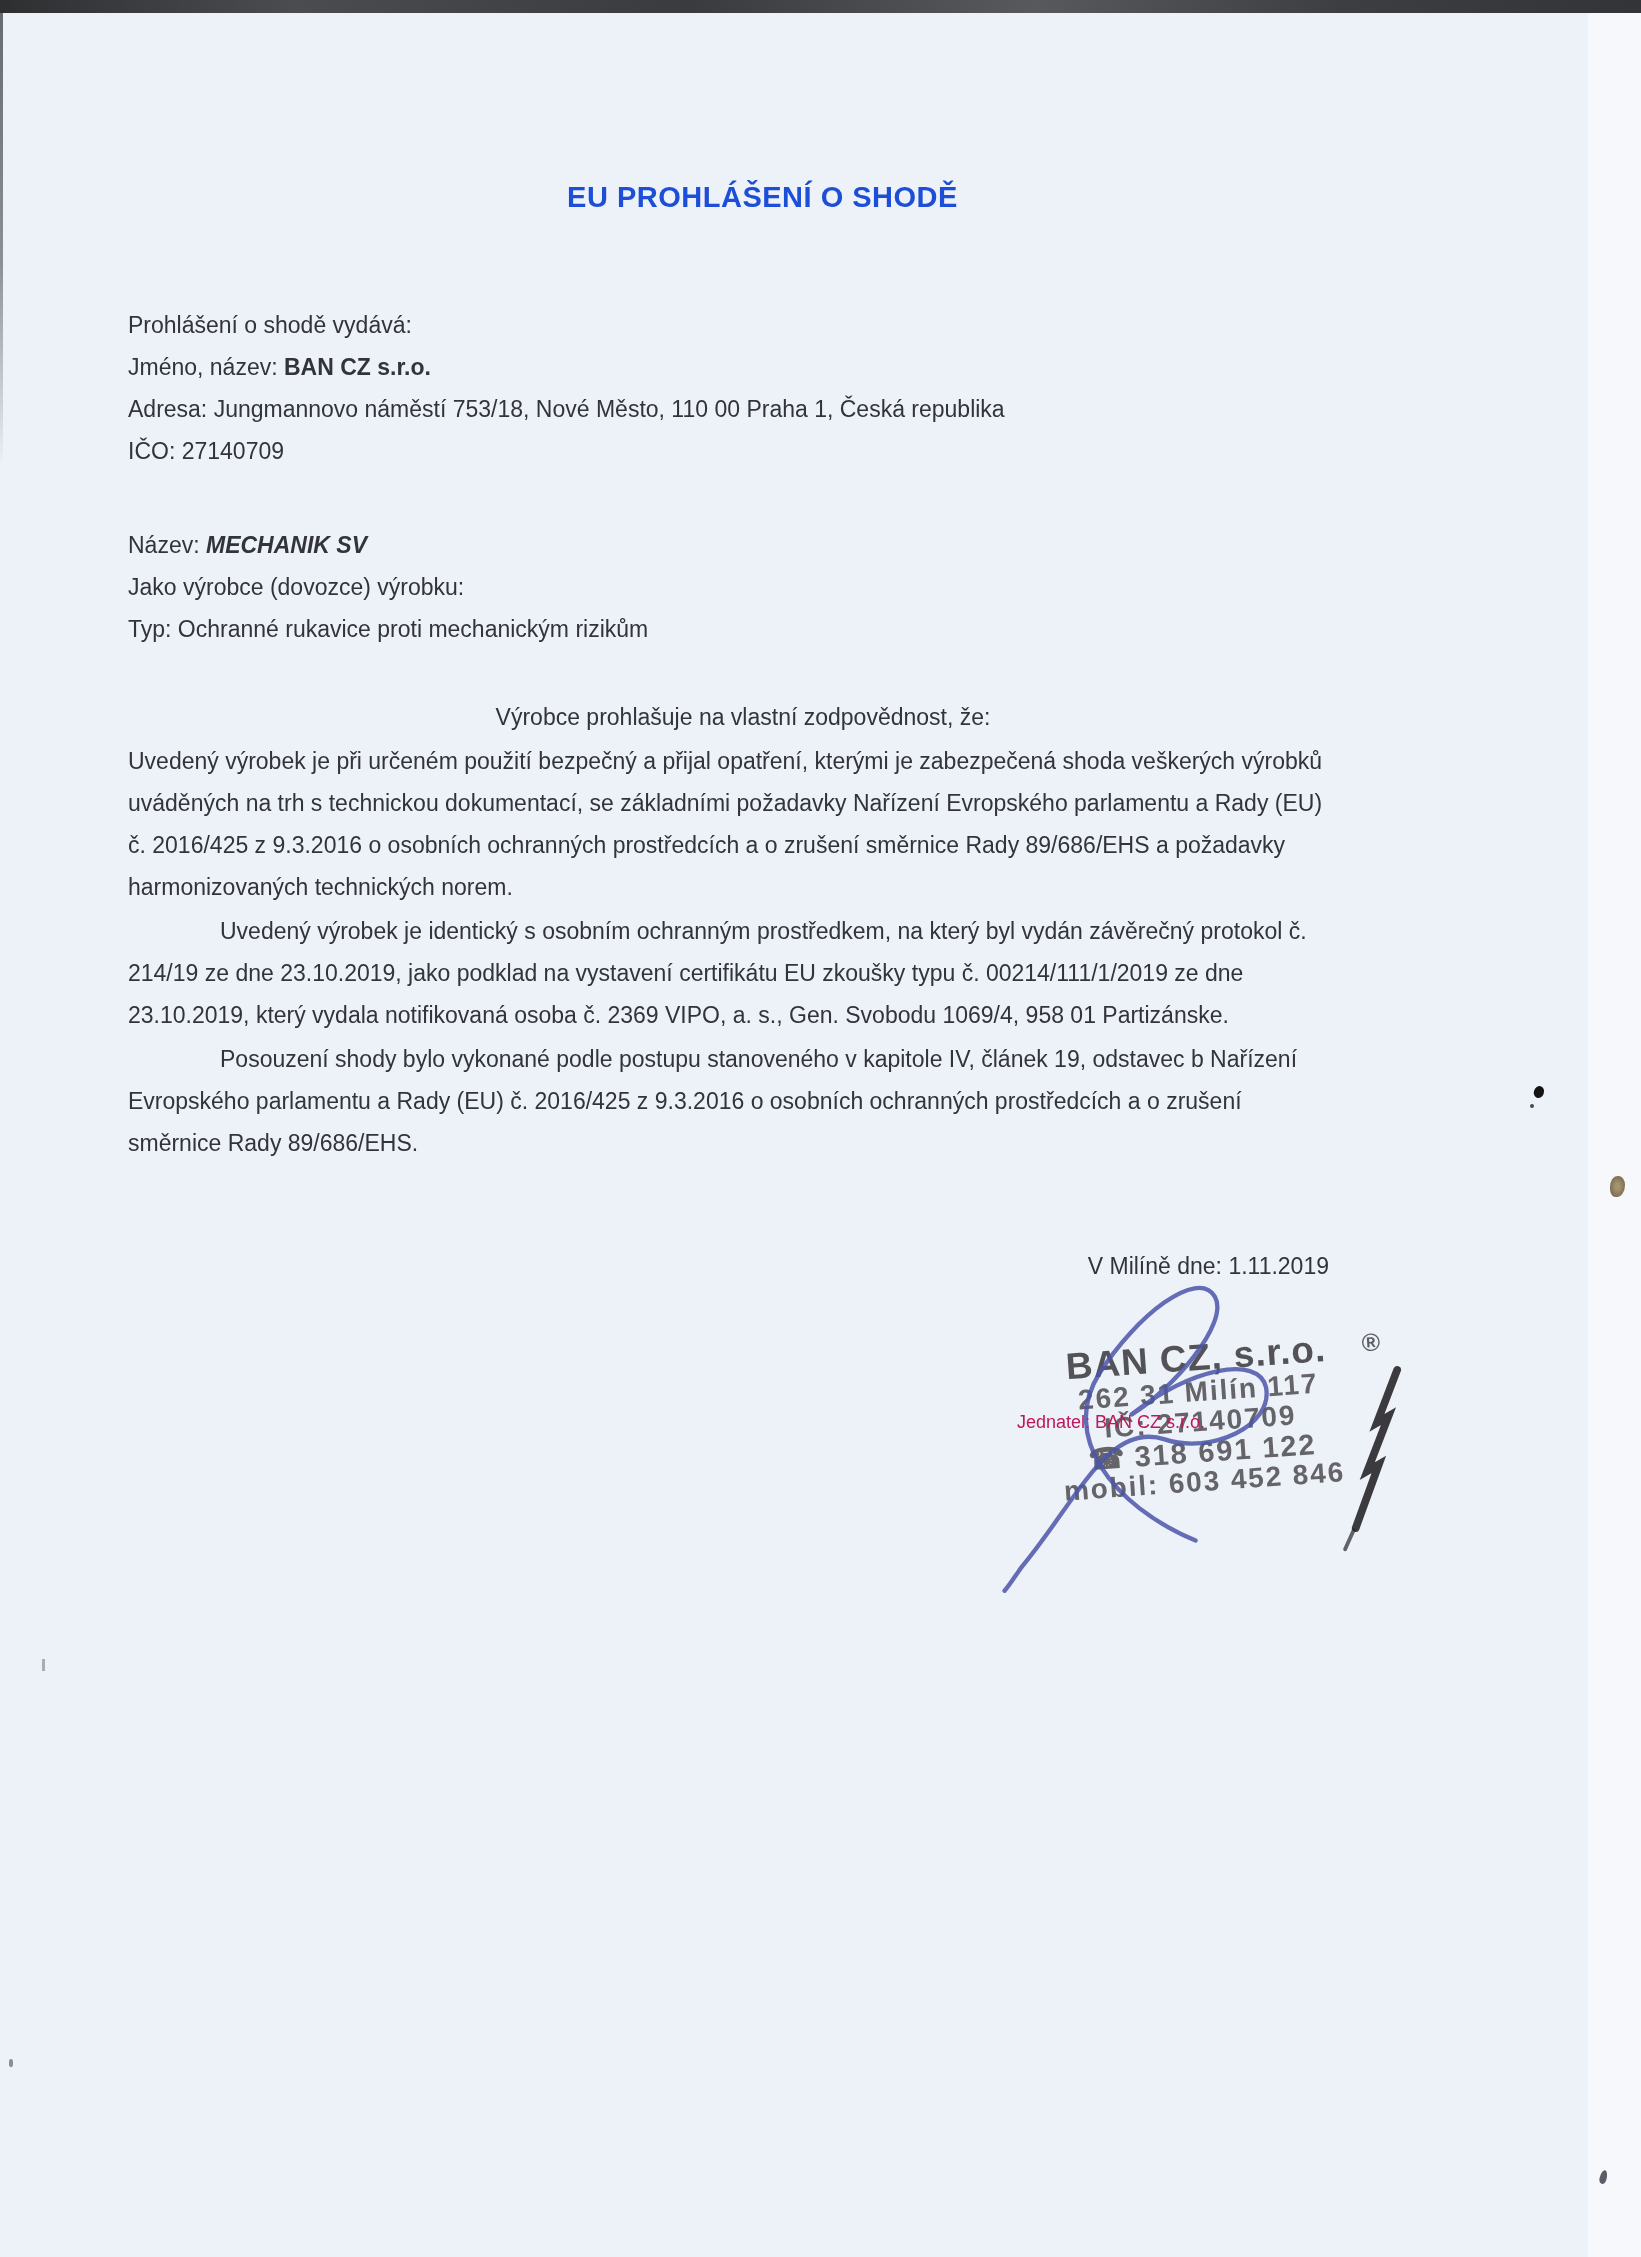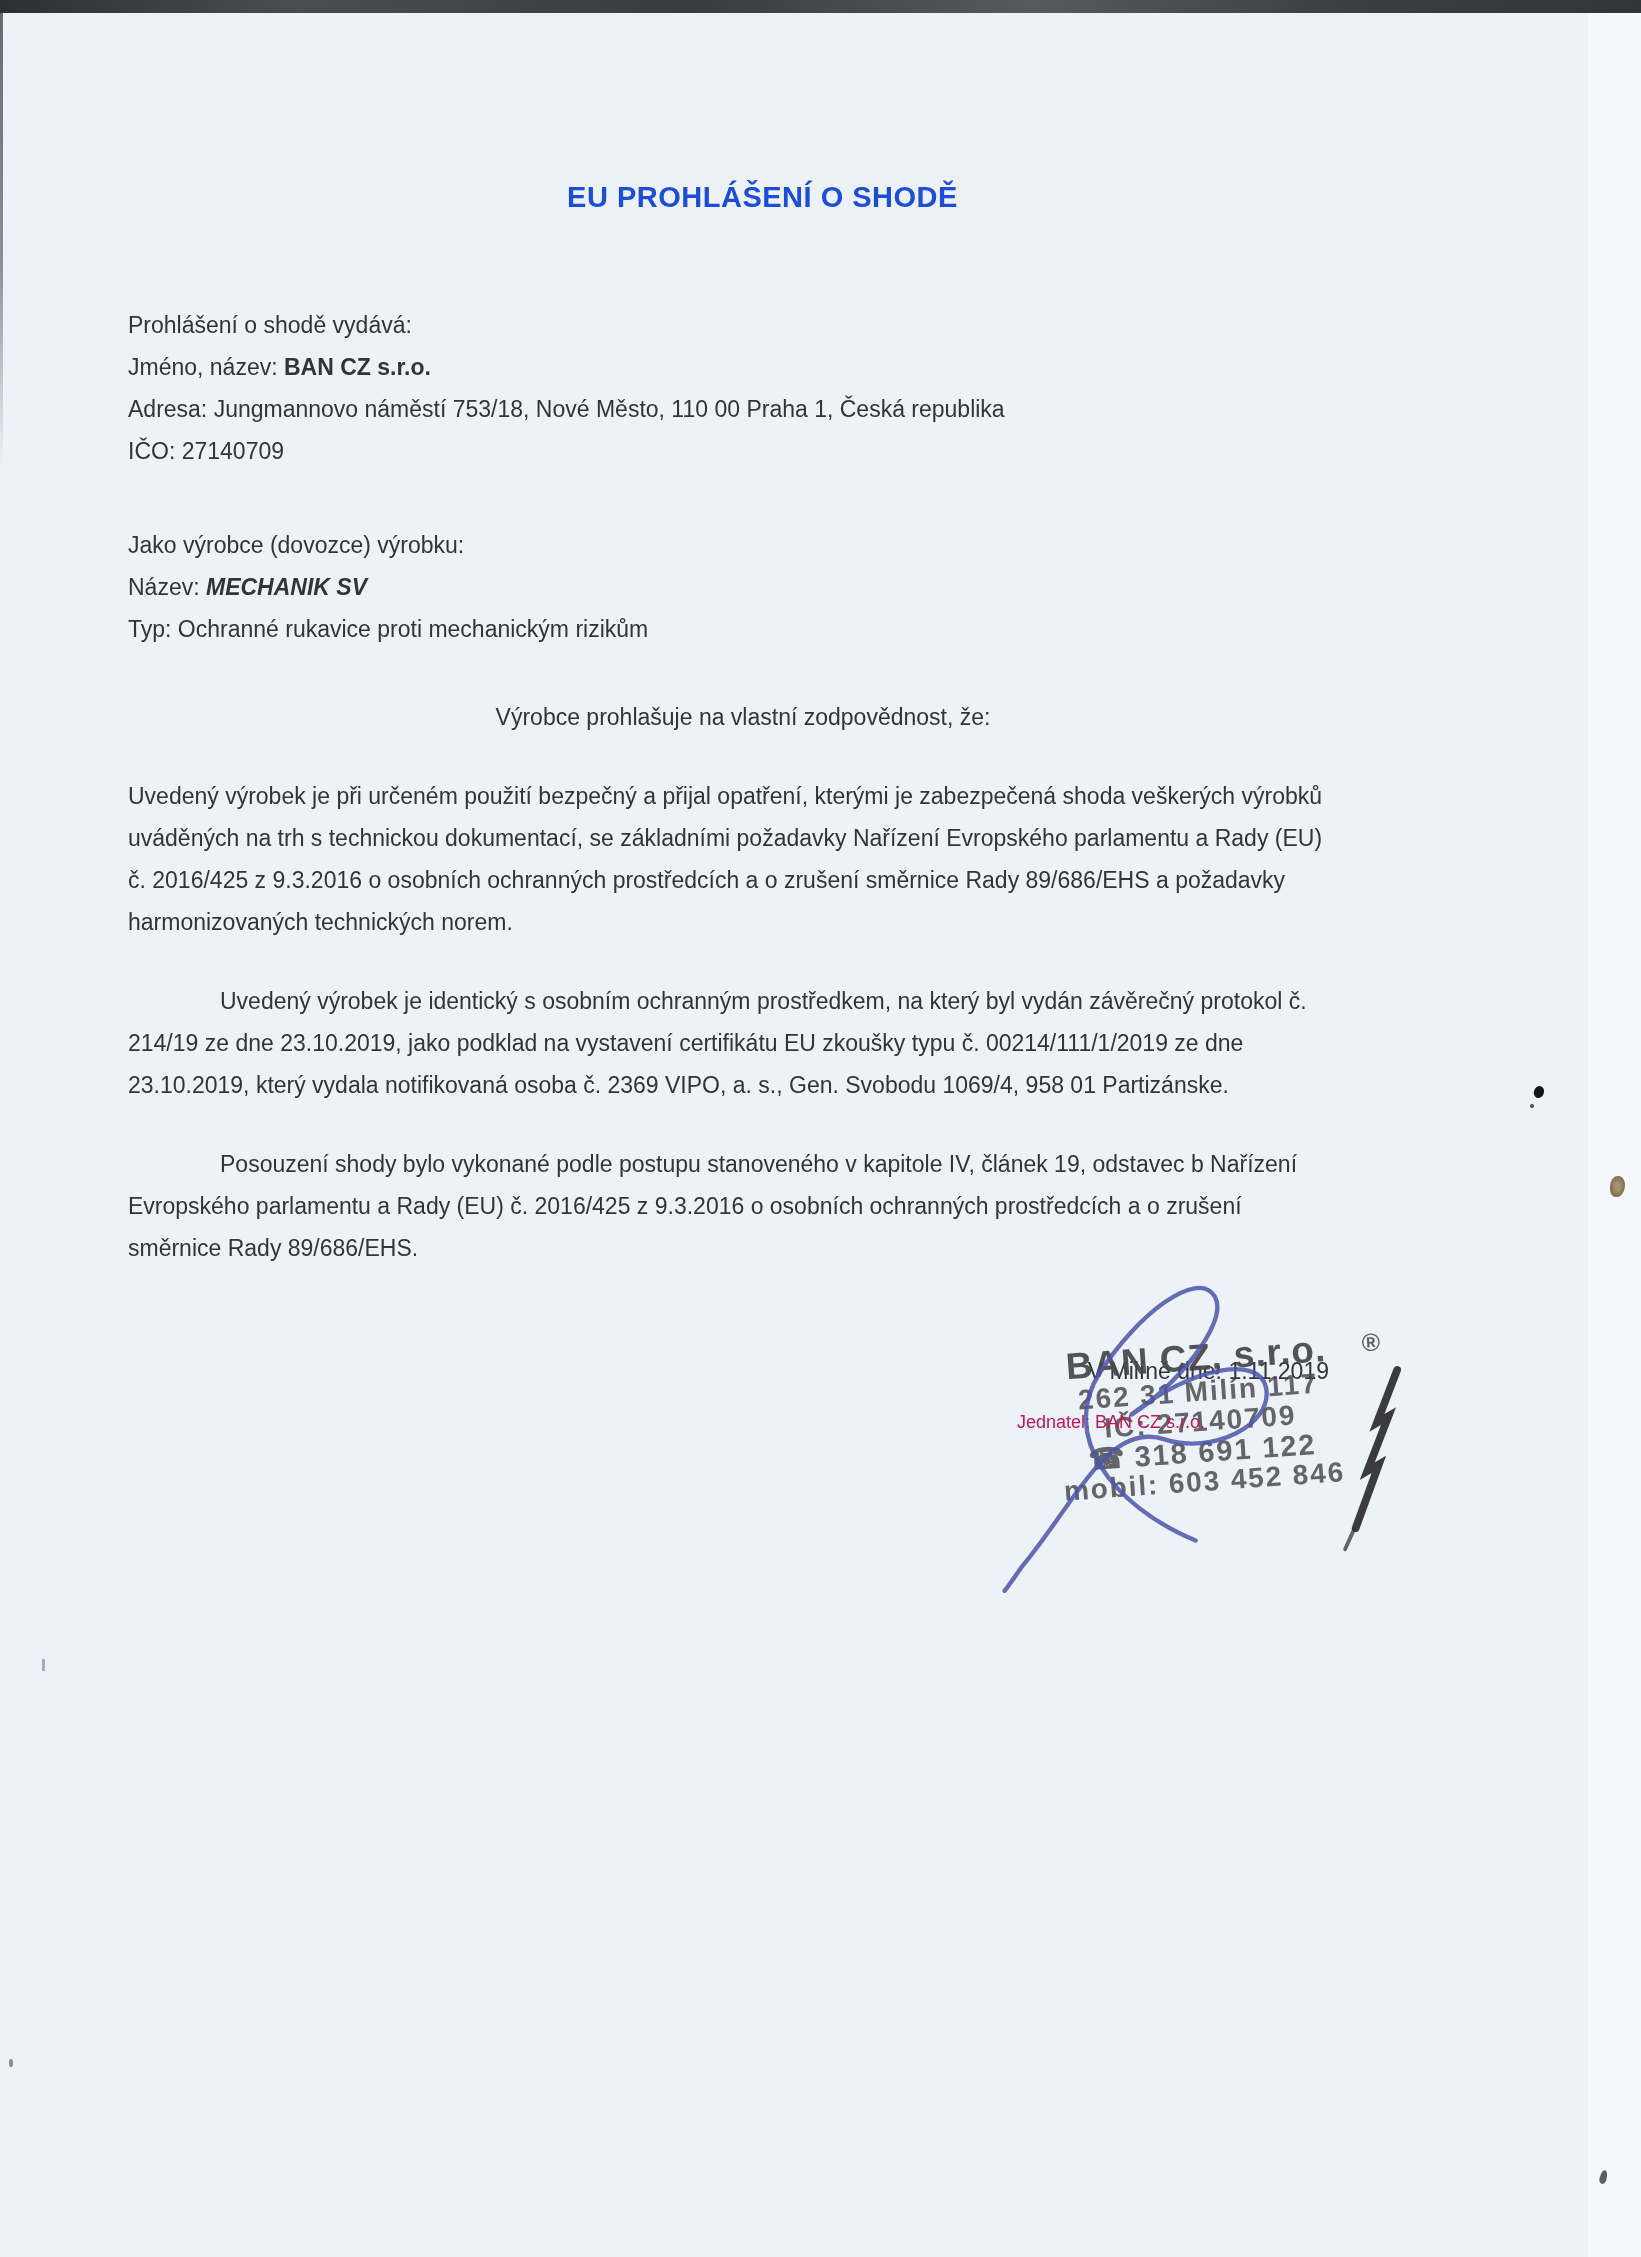--- a/index.html
+++ b/index.html
@@ -32,21 +32,21 @@
   .doc-title{
     font-size:29px;font-weight:bold;letter-spacing:0.5px;color:#1d4ed8;
     text-align:center;margin:180px 0 0 68px;line-height:35px;
   }
   .block-issuer{margin-top:89px;}
   .block-product{margin-top:52px;}
   .line{white-space:nowrap;}
   .b{font-weight:bold;}
   .bi{font-weight:bold;font-style:italic;}
   .decl-heading{margin:46px 0 0 29px;text-align:center;}
-  .para{margin-top:37px;text-align:left;}
+  .para{margin-top:2px;text-align:left;}
   .para.indent{text-indent:92px;}
   .date-line{margin:81px 0 0 159px;text-align:right;}
   
   .signatory{
     position:absolute;left:1017px;top:1412px;
     font-size:18px;color:#be185d;z-index:3;white-space:nowrap;
   }
   
   .stamp{
     position:absolute;left:1038px;top:1338px;width:324px;
@@ -89,22 +89,22 @@
     <div class="doc-title">EU PROHLÁŠENÍ O SHODĚ</div>
 
     <div class="block-issuer">
       <div class="line">Prohlášení o shodě vydává:</div>
       <div class="line"><span>Jméno, název:</span> <span class="b">BAN CZ s.r.o.</span></div>
       <div class="line">Adresa: Jungmannovo náměstí 753/18, Nové Město, 110 00 Praha 1, Česká republika</div>
       <div class="line">IČO: 27140709</div>
     </div>
 
     <div class="block-product">
+      <div class="line"><span>Název:</span> <span class="bi">MECHANIK SV</span></div>
       <div class="line">Jako výrobce (dovozce) výrobku:</div>
-      <div class="line"><span>Název:</span> <span class="bi">MECHANIK SV</span></div>
       <div class="line">Typ: Ochranné rukavice proti mechanickým rizikům</div>
     </div>
 
     <div class="decl-heading">Výrobce prohlašuje na vlastní zodpovědnost, že:</div>
 
     <div class="para">Uvedený výrobek je při určeném použití bezpečný a přijal opatření, kterými je zabezpečená shoda veškerých výrobků uváděných na trh s technickou dokumentací, se základními požadavky Nařízení Evropského parlamentu a Rady (EU) č. 2016/425 z 9.3.2016 o osobních ochranných prostředcích a o zrušení směrnice Rady 89/686/EHS a požadavky harmonizovaných technických norem.</div>
     <div class="para indent">Uvedený výrobek je identický s osobním ochranným prostředkem, na který byl vydán závěrečný protokol č. 214/19 ze dne 23.10.2019, jako podklad na vystavení certifikátu EU zkoušky typu č. 00214/111/1/2019 ze dne 23.10.2019, který vydala notifikovaná osoba č. 2369 VIPO, a. s., Gen. Svobodu 1069/4, 958 01 Partizánske.</div>
     <div class="para indent">Posouzení shody bylo vykonané podle postupu stanoveného v kapitole IV, článek 19, odstavec b Nařízení Evropského parlamentu a Rady (EU) č. 2016/425 z 9.3.2016 o osobních ochranných prostředcích a o zrušení směrnice Rady 89/686/EHS.</div>
 
     <div class="date-line">V Milíně dne: 1.11.2019</div>

